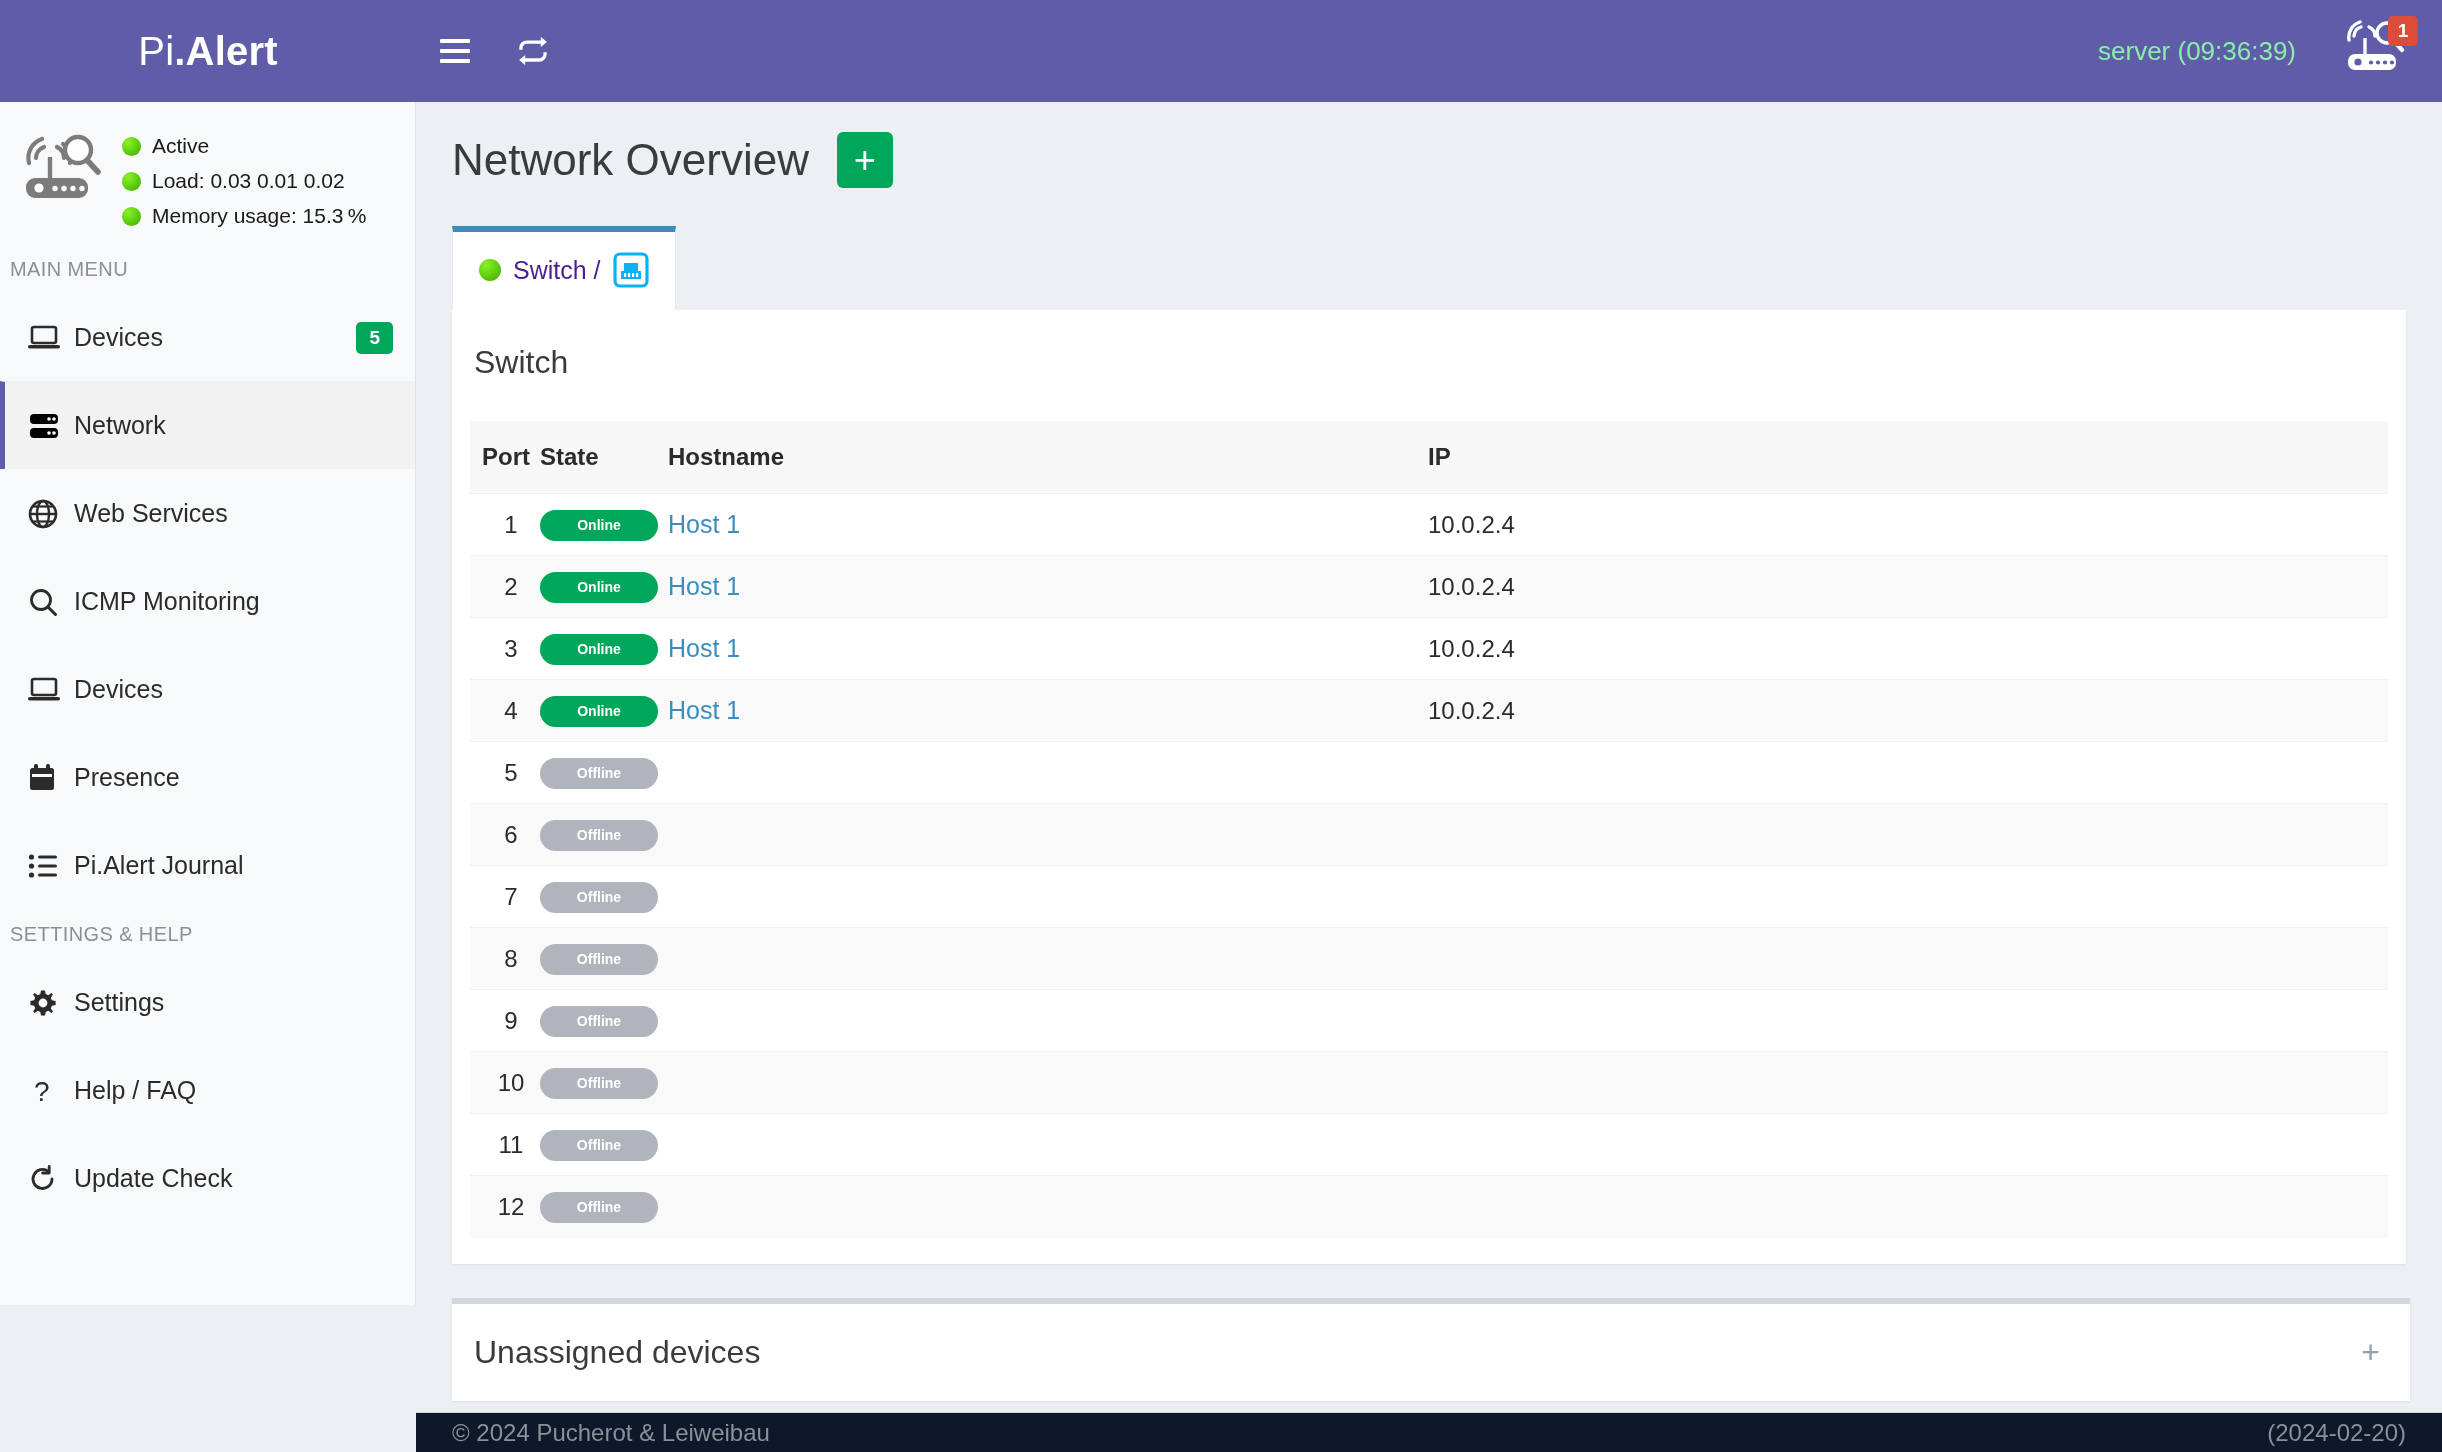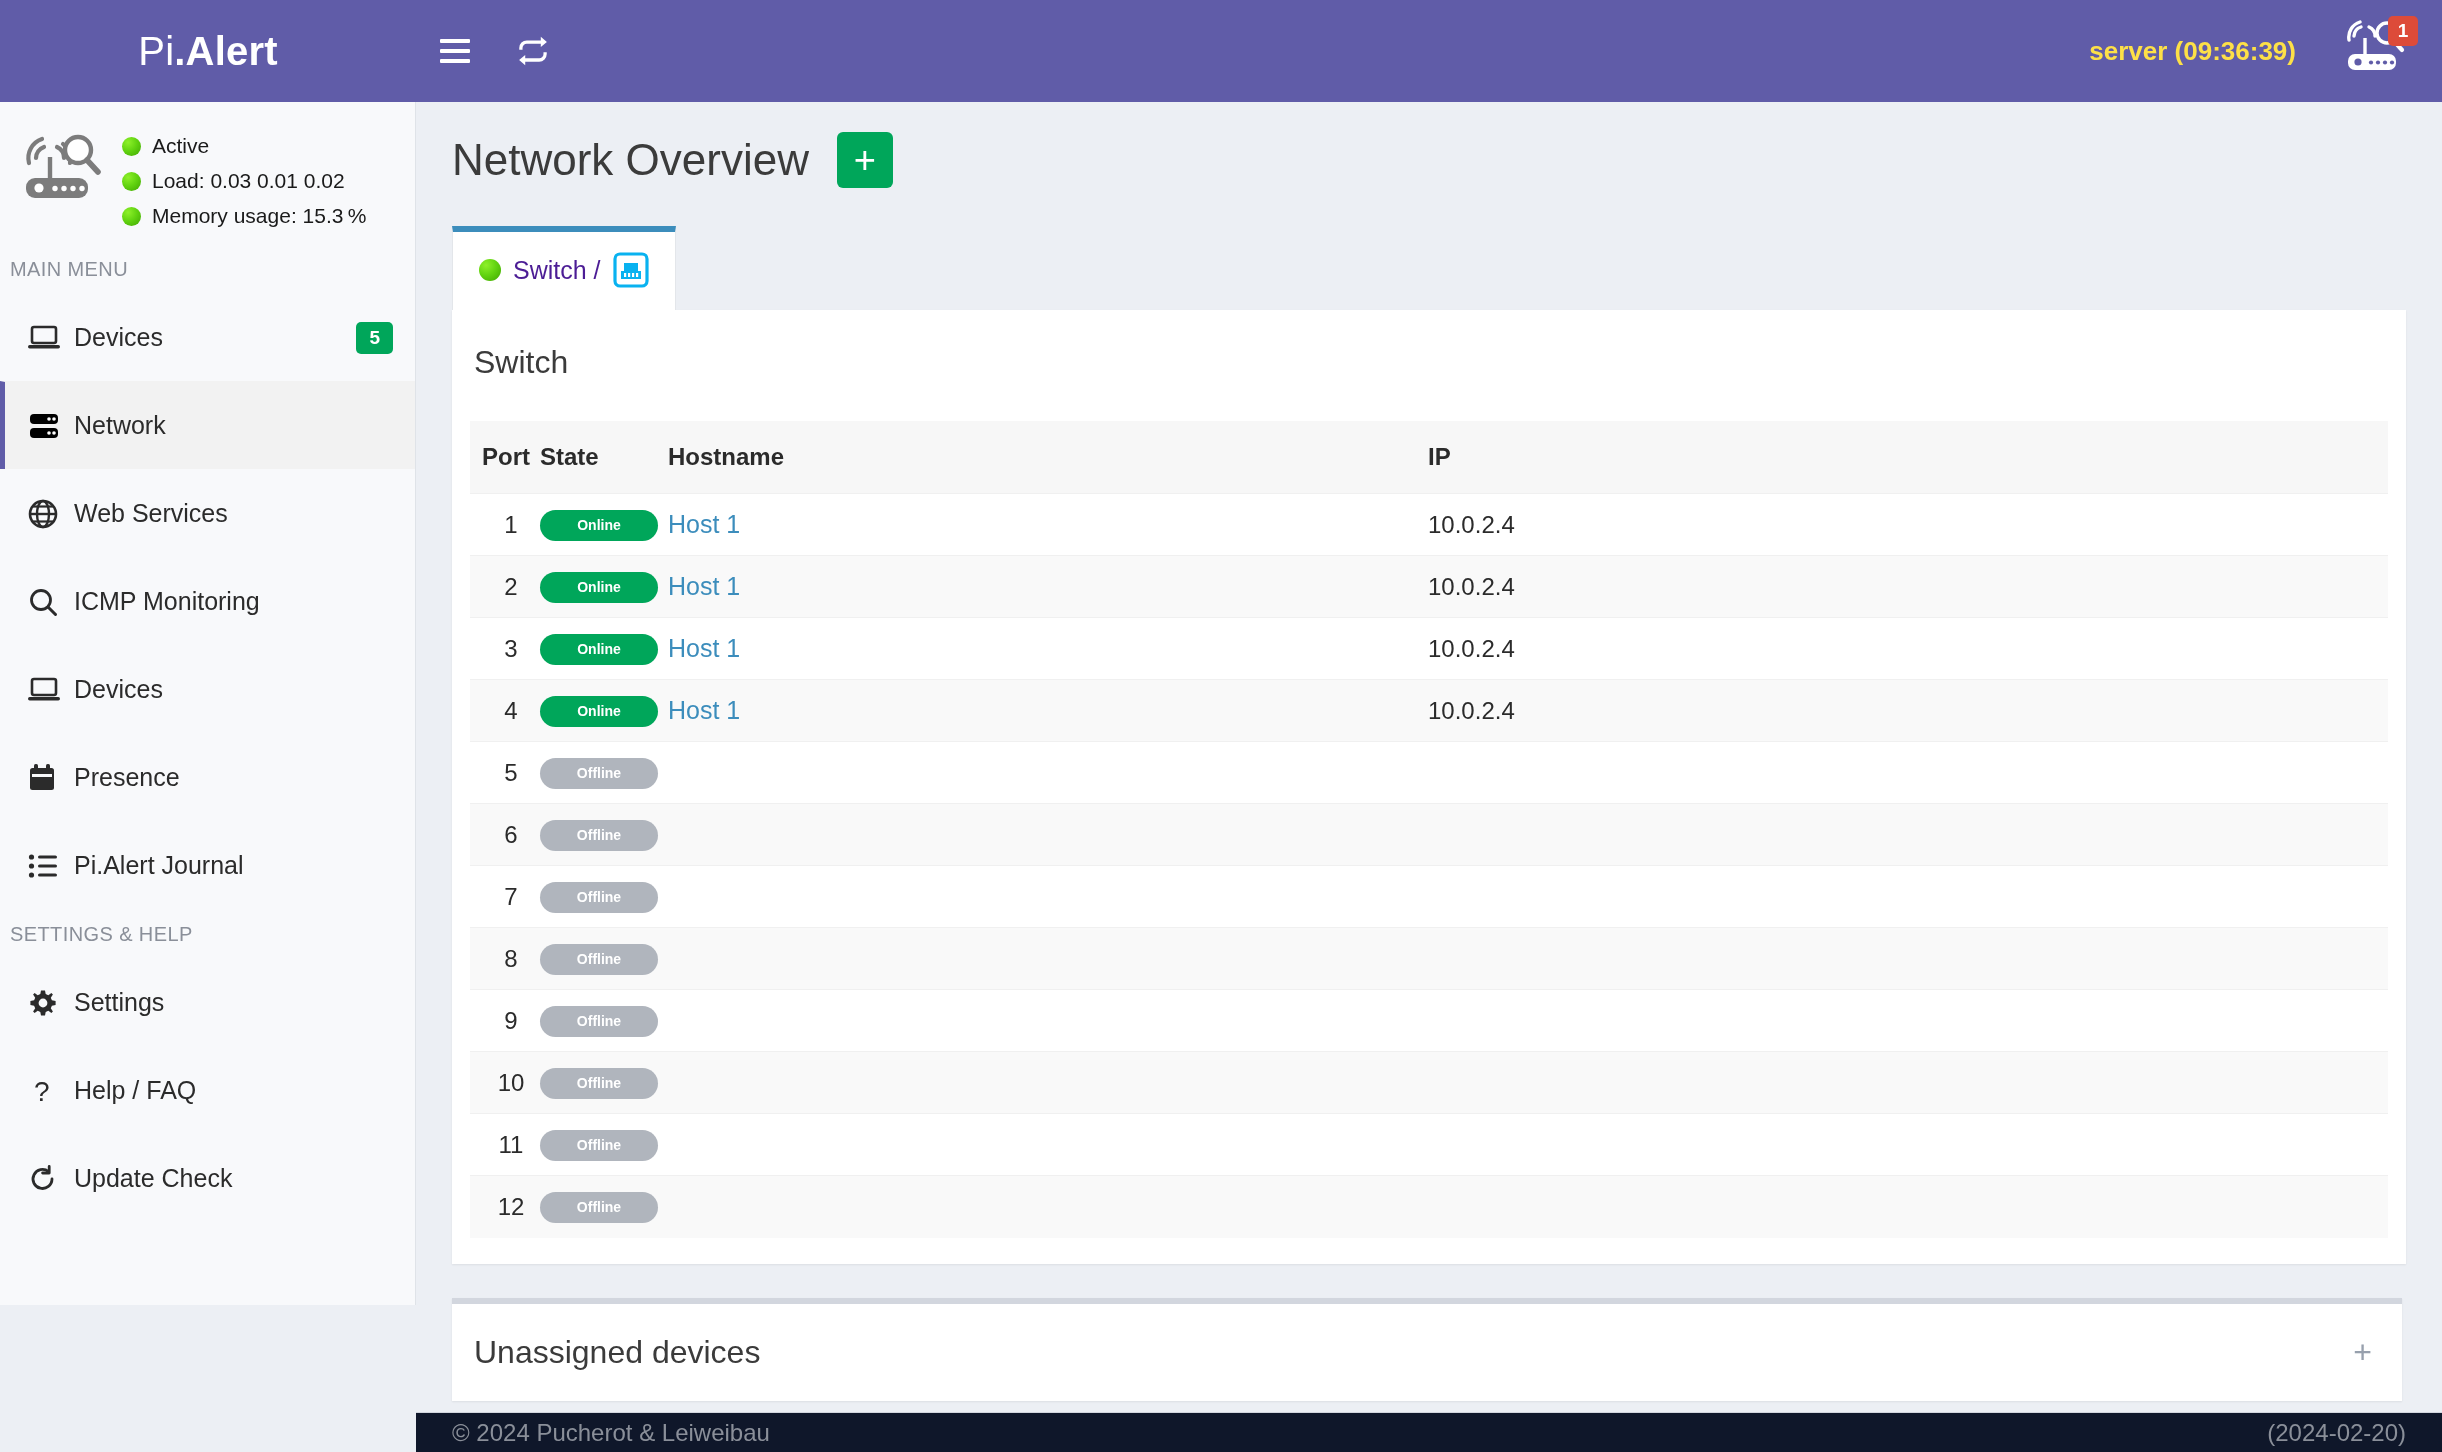--- a/index.html
+++ b/index.html
@@ -26,21 +26,21 @@
 
   .topbar-btn {
     width: 78px; height: 102px; display: flex;
     align-items: center; justify-content: center; cursor: pointer;
   }
   .hamburger { width: 30px; height: 24px; display: flex; flex-direction: column; justify-content: space-between; }
   .hamburger span { display: block; height: 4px; background: #fff; border-radius: 1px; }
   .topbar-spacer { flex: 1; }
 
   .server-label {
-    font-size: 26px; color: #fde047; font-weight: 700;
+    font-size: 26px; color: #86efac; font-weight: 400;
     margin-right: 46px; white-space: nowrap;
   }
   .notif-wrap { position: relative; margin-right: 34px; width: 66px; height: 62px; cursor: pointer; }
   .notif-badge {
     position: absolute; top: -4px; right: -10px;
     min-width: 30px; height: 30px; background: #dd4b39; color: #fff;
     border-radius: 5px; font-size: 19px; font-weight: 700;
     display: flex; align-items: center; justify-content: center; padding: 0 6px;
   }
 
@@ -131,21 +131,21 @@
     display: inline-block; border-radius: 22px; color: #fff;
     font-size: 14px; font-weight: 700; padding: 8px 22px; min-width: 118px;
     text-align: center; line-height: 1.1;
   }
   .pill.online { background: #00a65a; }
   .pill.offline { background: #b0b5bd; }
   .host-link { color: #3c8dbc; font-size: 25px; text-decoration: none; cursor: pointer; }
 
   
   .box {
-    background: #fff; margin: 34px 40px 0 36px;
+    background: #fff; margin: 34px 32px 0 36px;
     border-top: 6px solid #d2d6de; box-shadow: 0 1px 2px rgba(0,0,0,.07);
     display: flex; align-items: center; justify-content: space-between;
     padding: 30px 30px 30px 22px; min-height: 96px;
   }
   .box-title { font-size: 32px; color: #3b3b3b; font-weight: 400; }
   .box-plus { color: #97a0ad; font-size: 32px; font-weight: 300; cursor: pointer; line-height: 1; }
 
   
   .footer {
     position: absolute; left: 416px; top: 1412px; width: 2026px; height: 40px;

